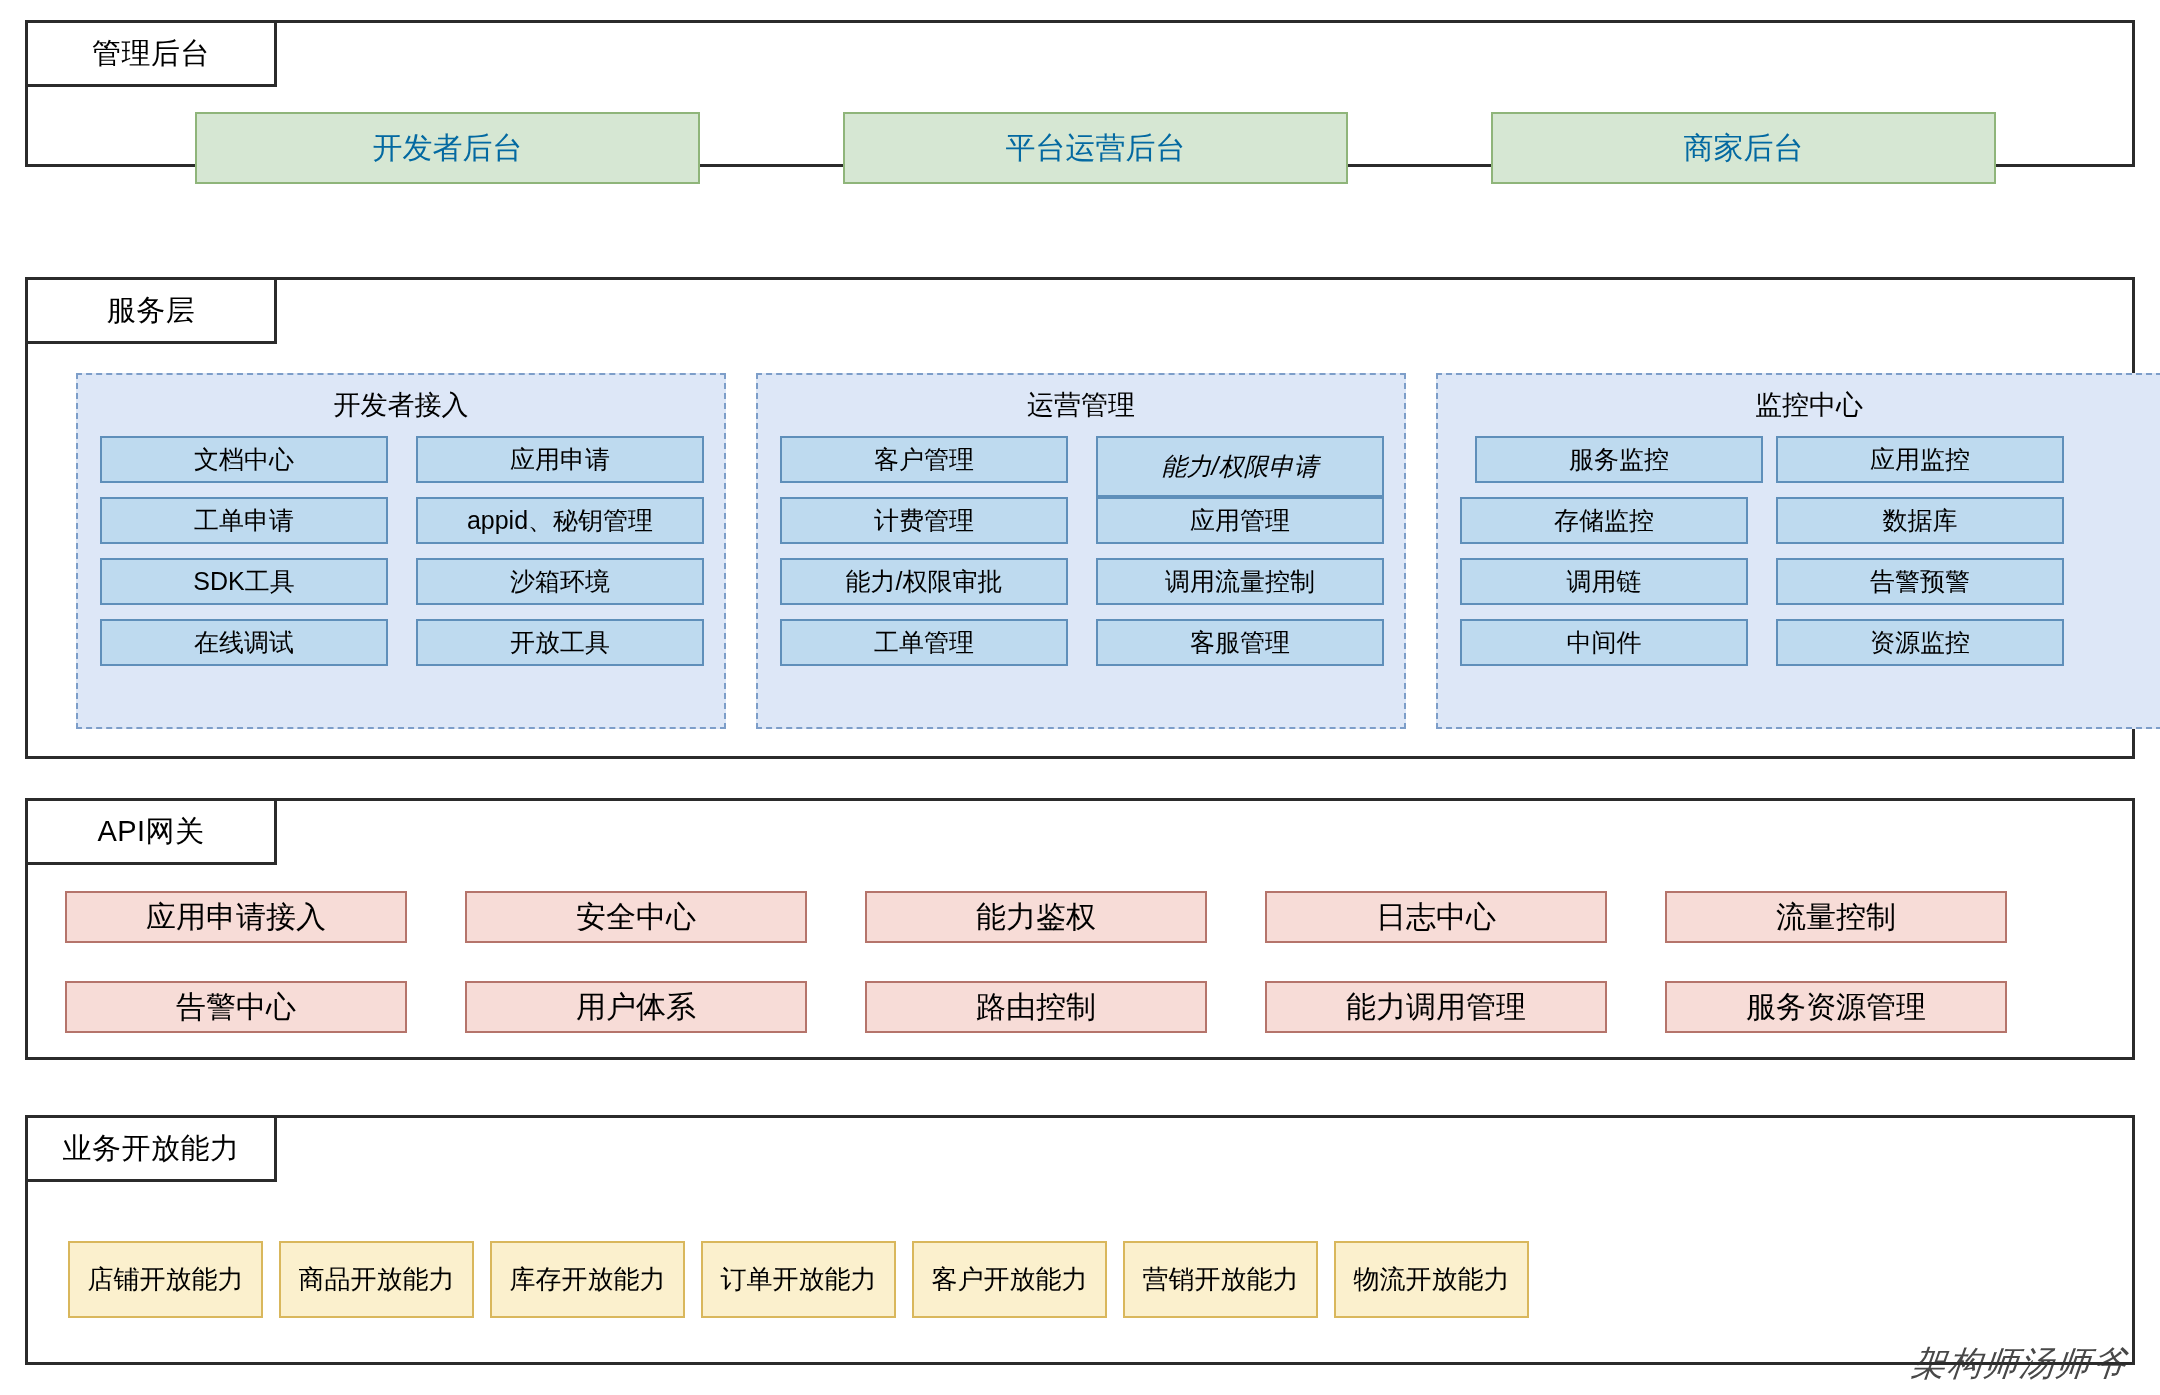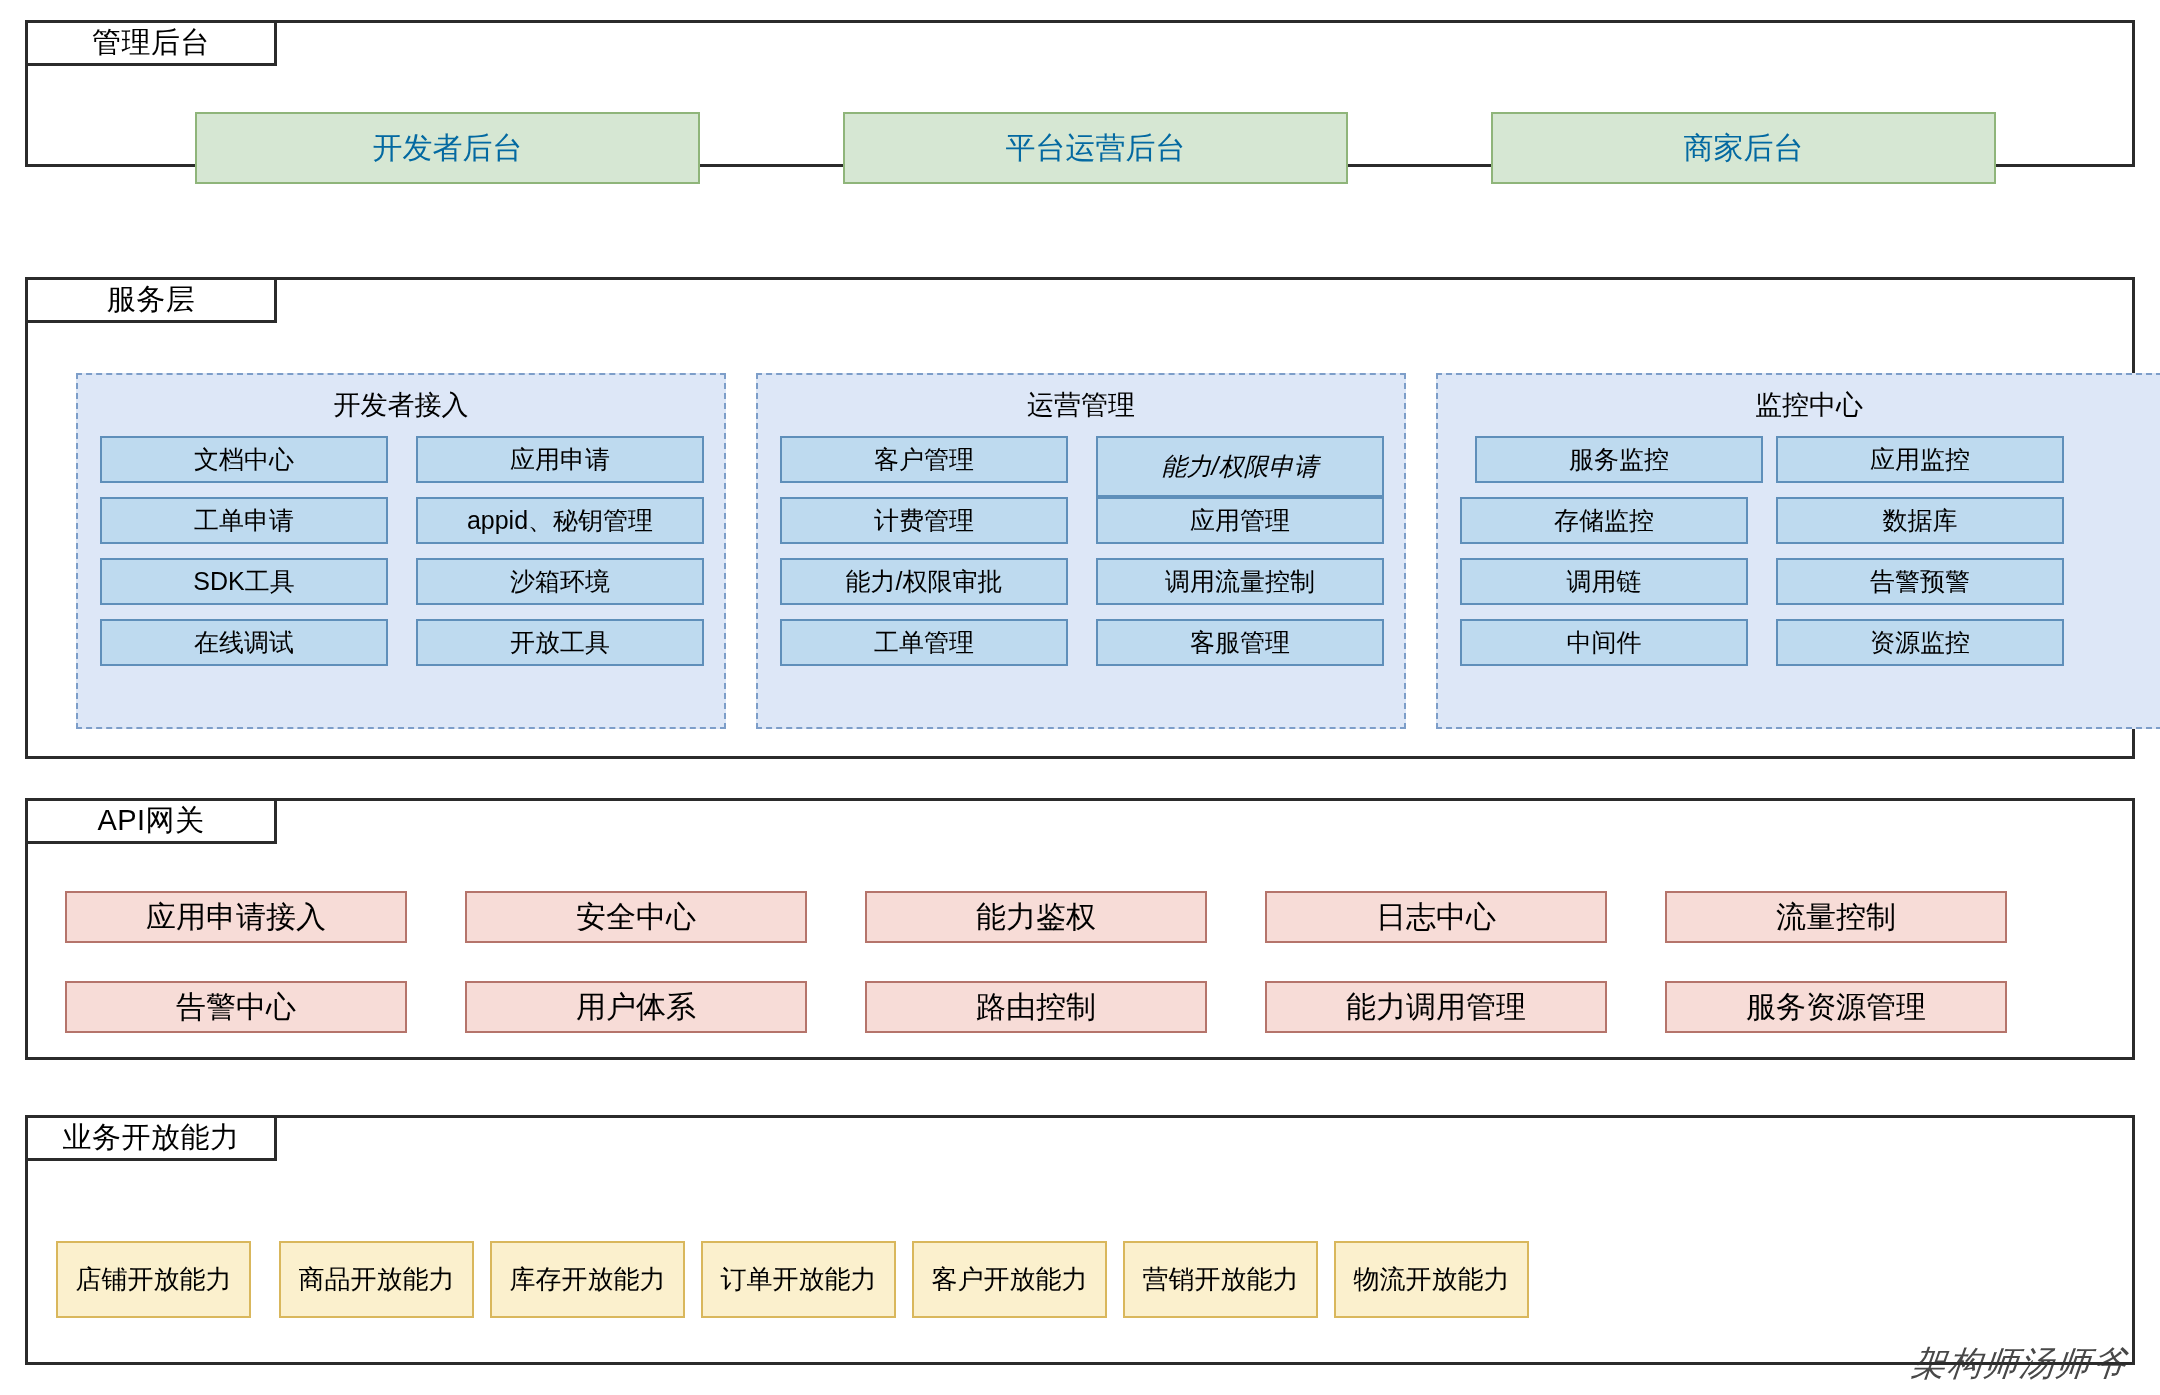--- a/index.html
+++ b/index.html
@@ -15,21 +15,21 @@
   .section {
     position: absolute;
     border: 3px solid #2b2b2b;
     background: #ffffff;
   }
   .section-title {
     position: absolute;
     top: -3px; left: -3px;
     border: 3px solid #2b2b2b;
     background: #ffffff;
-    height: 46px;
+    height: 67px;
     display: flex;
     align-items: center;
     justify-content: center;
     padding: 0 26px;
     min-width: 252px;
     z-index: 5;
   }
   .section-title span {
     font-size: 29px;
     color: #000000;
@@ -257,21 +257,21 @@
     <div class="node pink" style="left:1637px; top:180px; width:342px; height:52px;">
       <span>服务资源管理</span>
       </div>
   </div>
 
   <div class="section" style="left:25px; top:1115px; width:2110px; height:250px;">
     <div class="section-title">
       <span>业务开放能力</span>
     </div>
 
-    <div class="node yellow" style="left:28px; top:123px; width:195px; height:77px;">
+    <div class="node yellow" style="left:40px; top:123px; width:195px; height:77px;">
       <span>店铺开放能力</span>
       </div>
     <div class="node yellow" style="left:251px; top:123px; width:195px; height:77px;">
       <span>商品开放能力</span>
       </div>
     <div class="node yellow" style="left:462px; top:123px; width:195px; height:77px;">
       <span>库存开放能力</span>
       </div>
     <div class="node yellow" style="left:673px; top:123px; width:195px; height:77px;">
       <span>订单开放能力</span>

